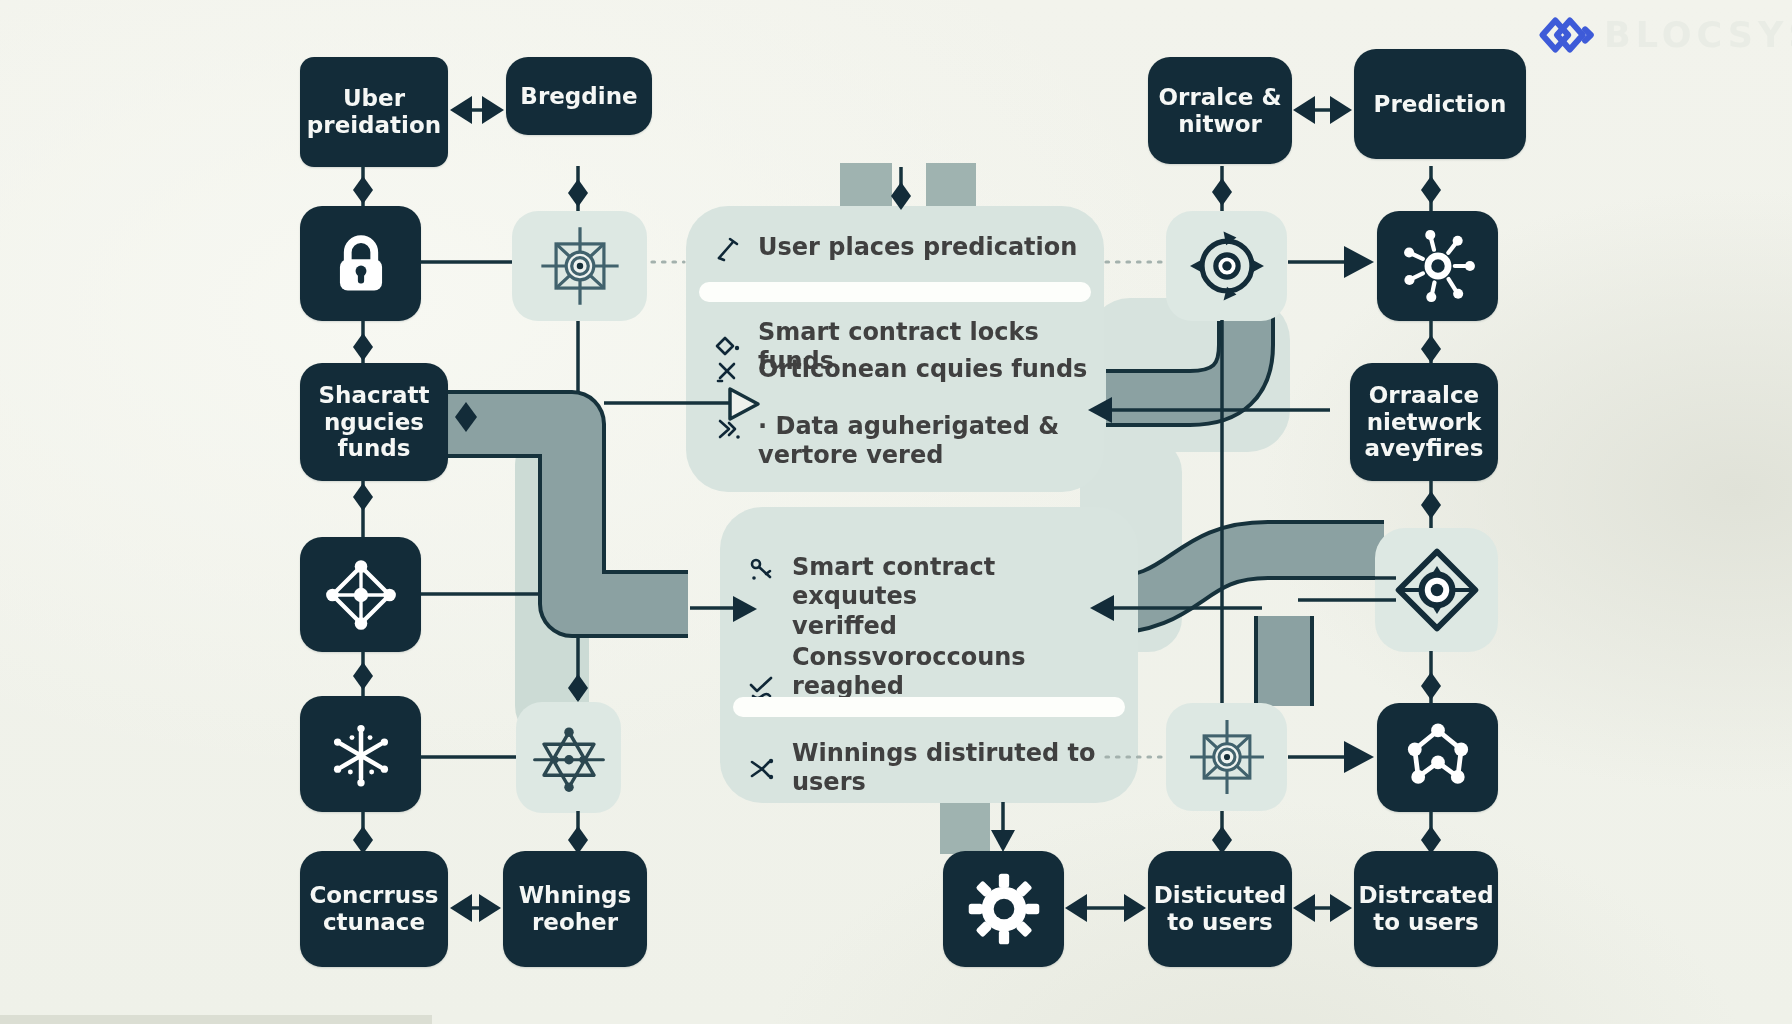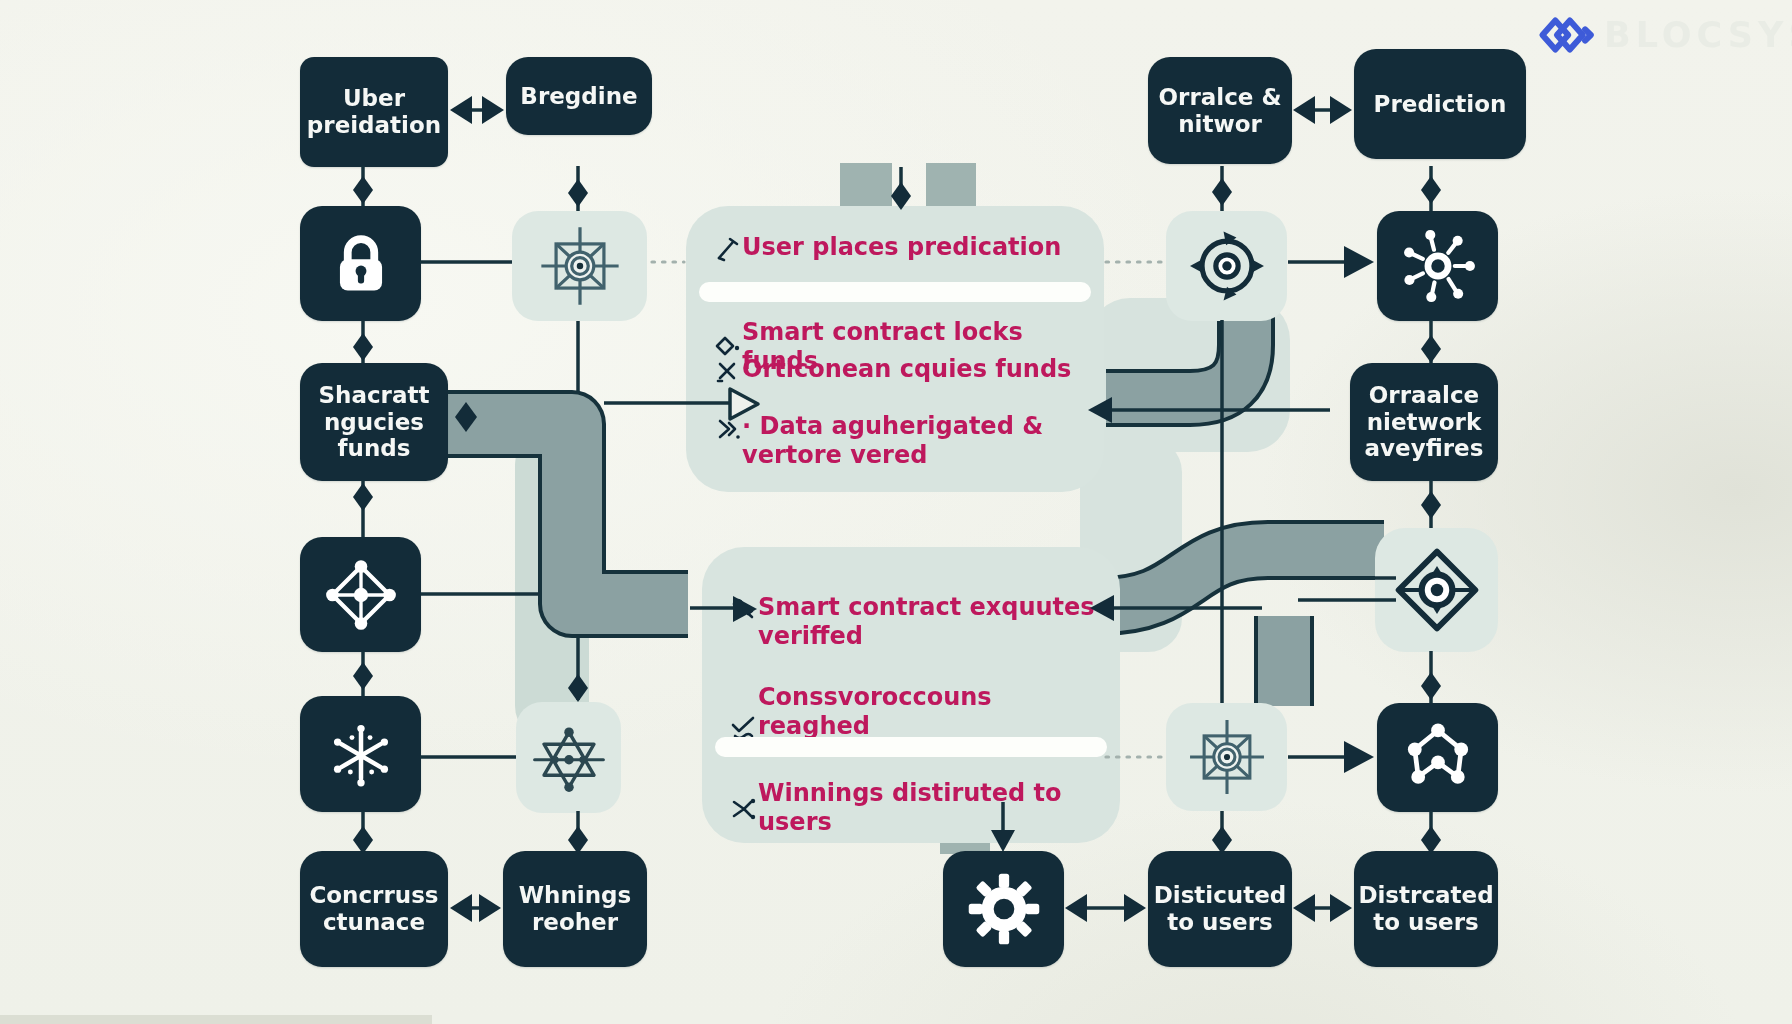--- a/index.html
+++ b/index.html
@@ -10,22 +10,22 @@
       radial-gradient(900px 500px at 70% 105%, #e6e8de 0%, rgba(230,232,222,0) 55%),
       linear-gradient(#f2f3ec,#eff1e9);}
   svg.layer{position:absolute;inset:0;width:1792px;height:1024px;pointer-events:none;}
   .node{position:absolute;background:#132c39;border-radius:22px;color:#f5f7f5;
     display:flex;align-items:center;justify-content:center;text-align:center;
     font-weight:bold;font-size:23px;line-height:1.16;white-space:pre-line;z-index:2;
     box-shadow:0 1px 2px rgba(20,40,50,.15);}
   .node.light{background:#dde8e3;border-radius:26px;box-shadow:none;}
   .node svg{display:block;}
   .panel{position:absolute;background:#d8e4df;border-radius:42px;z-index:2;}
-  .p-row{position:absolute;left:26px;right:14px;display:flex;align-items:center;
-    font-weight:bold;font-size:24px;color:#be185d;line-height:1.22;}
+  .p-row{position:absolute;left:26px;right:14px;display:flex;gap:16px;align-items:center;
+    font-weight:bold;font-size:24px;color:#404040;line-height:1.22;}
   .p-row.top{align-items:flex-start;}
   .p-text{white-space:pre-line;}
   .p-ico{flex:0 0 30px;width:30px;height:30px;margin-top:2px;}
   .divider{position:absolute;left:13px;right:13px;height:20px;background:#fdfefb;border-radius:11px;}
   .logo{position:absolute;left:1536px;top:12px;display:flex;align-items:center;gap:10px;z-index:3;}
   .logo-text{font-weight:bold;font-size:35px;letter-spacing:5px;color:#e9ece5;}
   .floor{position:absolute;left:0;top:1015px;width:432px;height:9px;background:#dbded3;z-index:1;}
 </style>
 </head>
 <body>
@@ -87,21 +87,21 @@
       <svg class="p-ico" viewBox="0 0 30 30" fill="none" stroke="#0f2737" stroke-width="2.6" stroke-linecap="round" stroke-linejoin="round">
           <path d="M8 7 L17 15 L8 23"></path>
           <path d="M17 9 L23 15 L17 21"></path>
           <circle cx="26" cy="23" r="1.8" fill="#0f2737" stroke="none"></circle>
         </svg>
       <span class="p-text">· Data aguherigated &amp;
 vertore vered</span>
     </div>
   </div>
 
-  <div class="panel" style="left:702px;top:507px;width:418px;height:296px;margin-top:40px;">
+  <div class="panel" style="left:720px;top:507px;width:418px;height:296px;">
     <div class="p-row top" style="top:46px;">
       <svg class="p-ico" viewBox="0 0 30 30" fill="none" stroke="#0f2737" stroke-width="2.6" stroke-linecap="round">
           <circle cx="10" cy="9" r="4"></circle>
           <path d="M13 12 L24 22"></path>
           <path d="M20 19 l4 -3"></path>
           <circle cx="8" cy="23" r="1.8" fill="#0f2737" stroke="none"></circle>
         </svg>
       <span class="p-text">Smart contract exquutes
 veriffed</span>
     </div>

